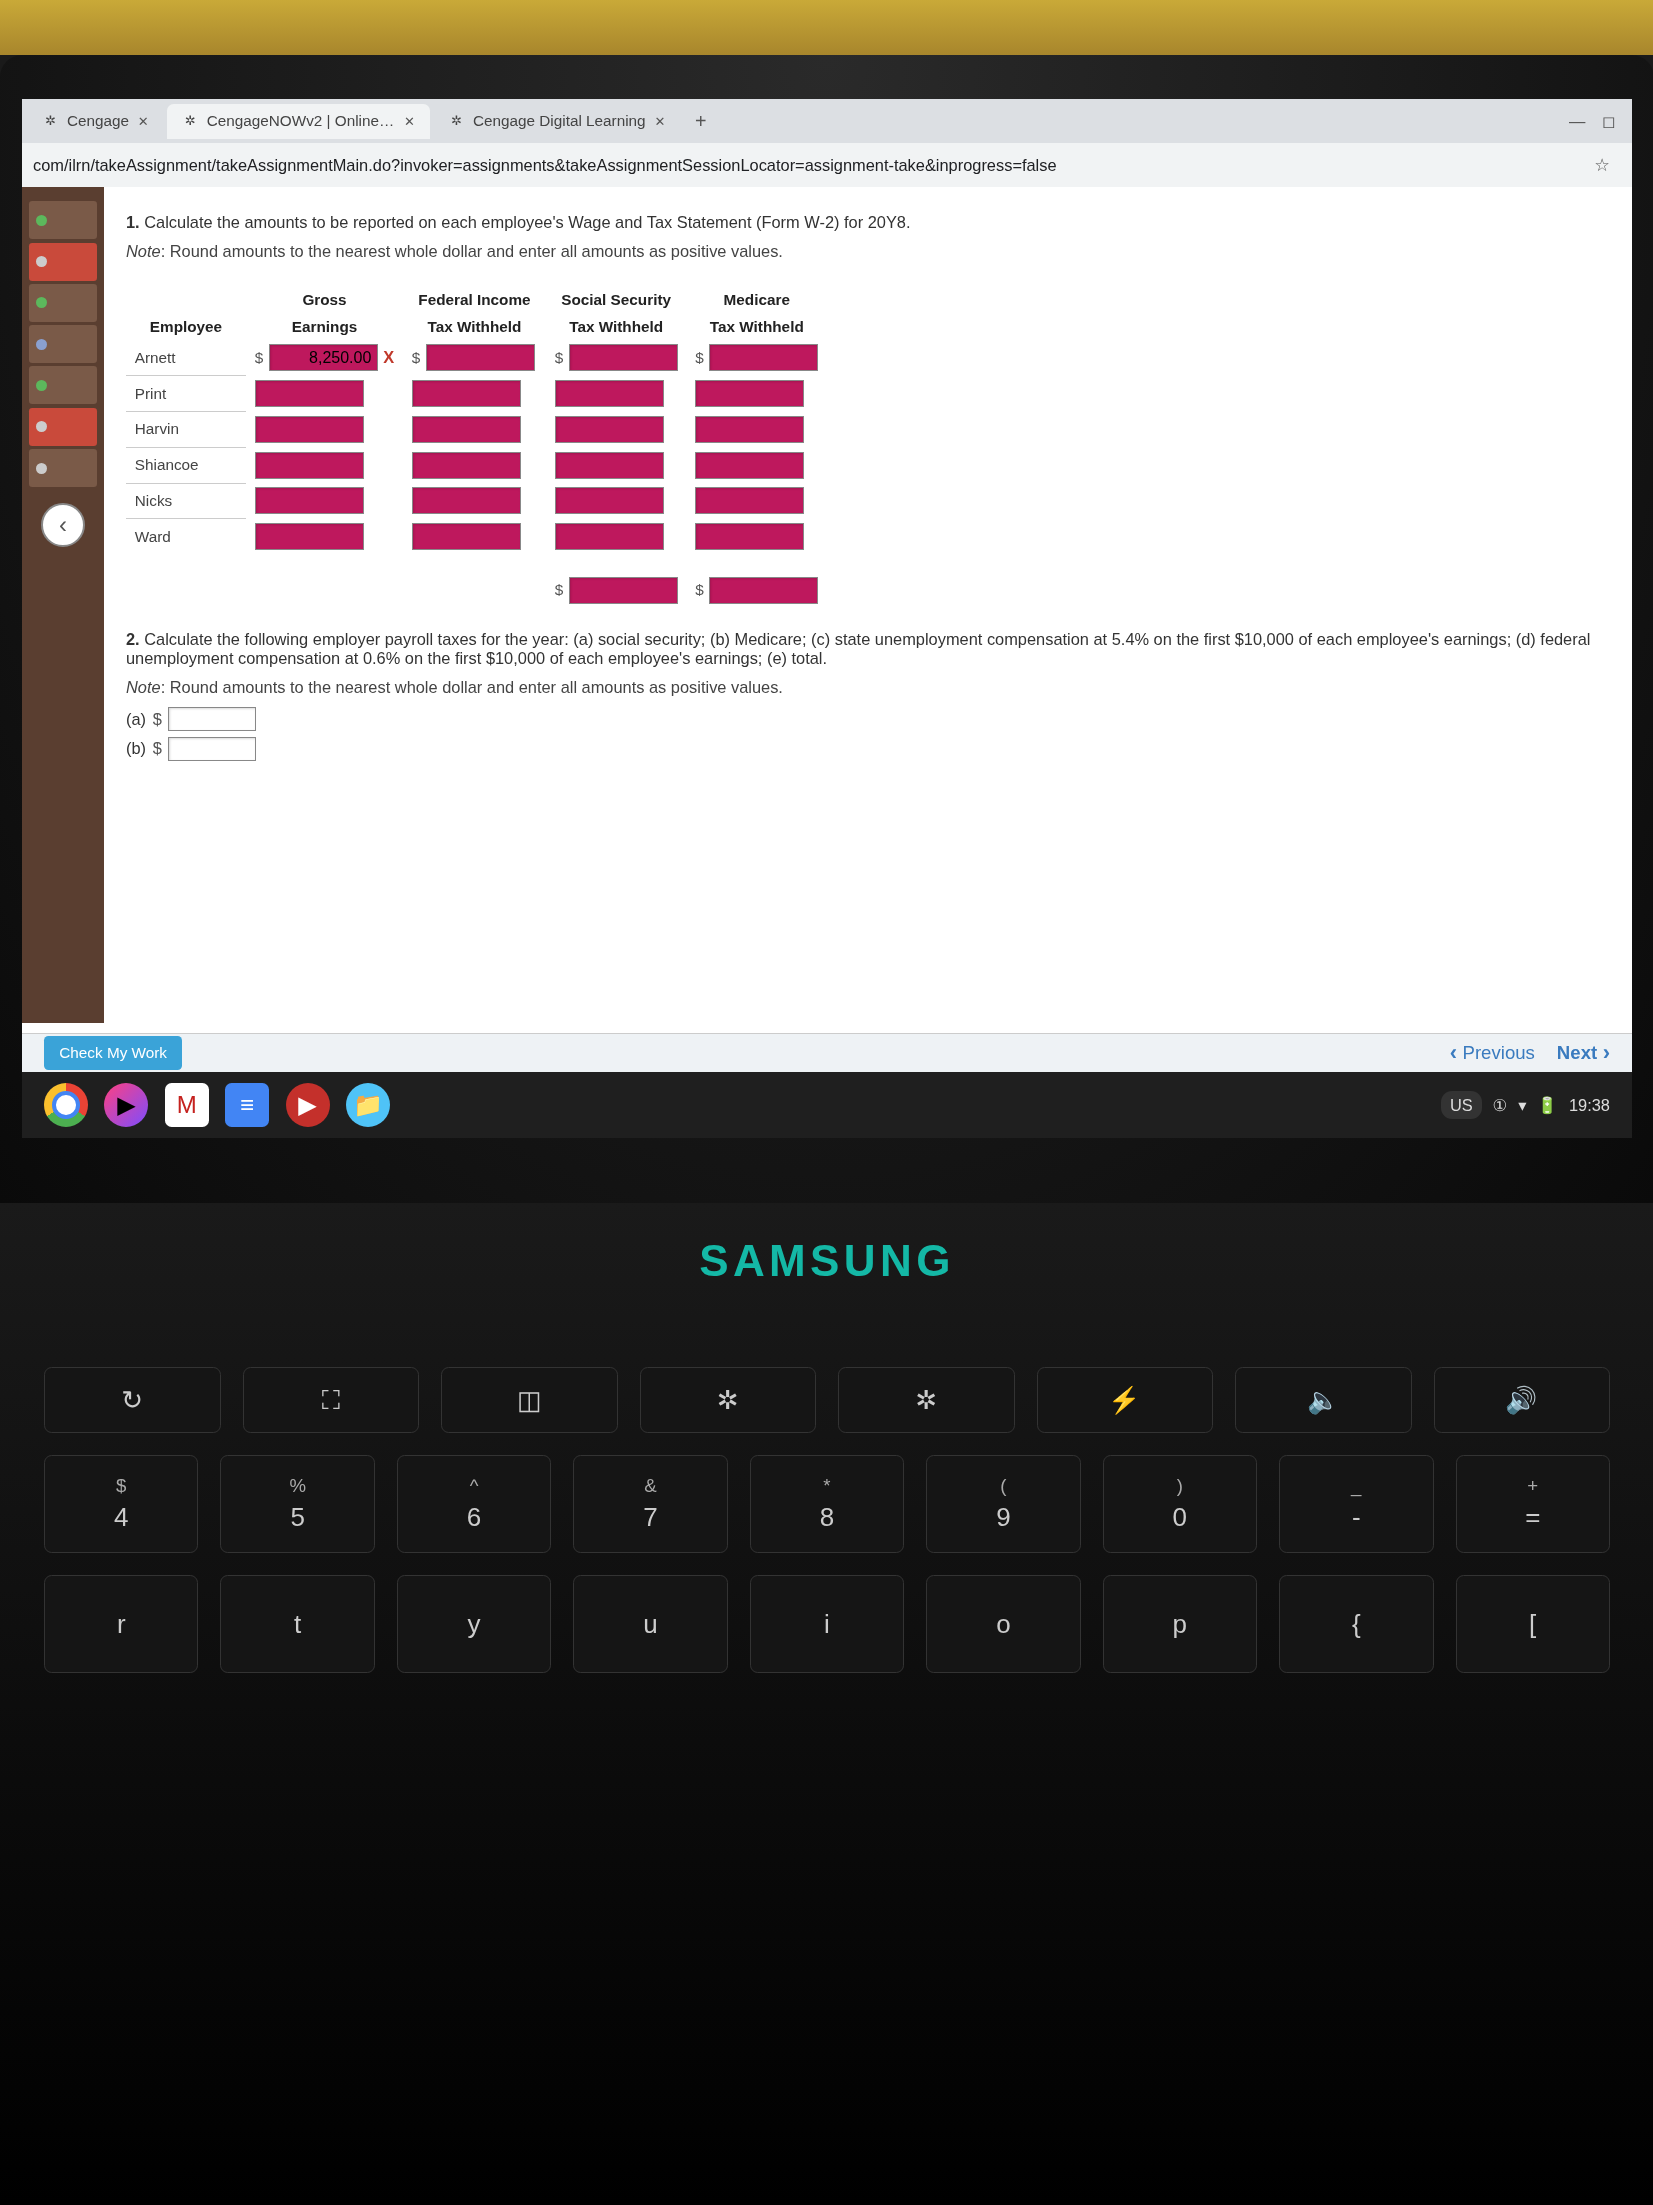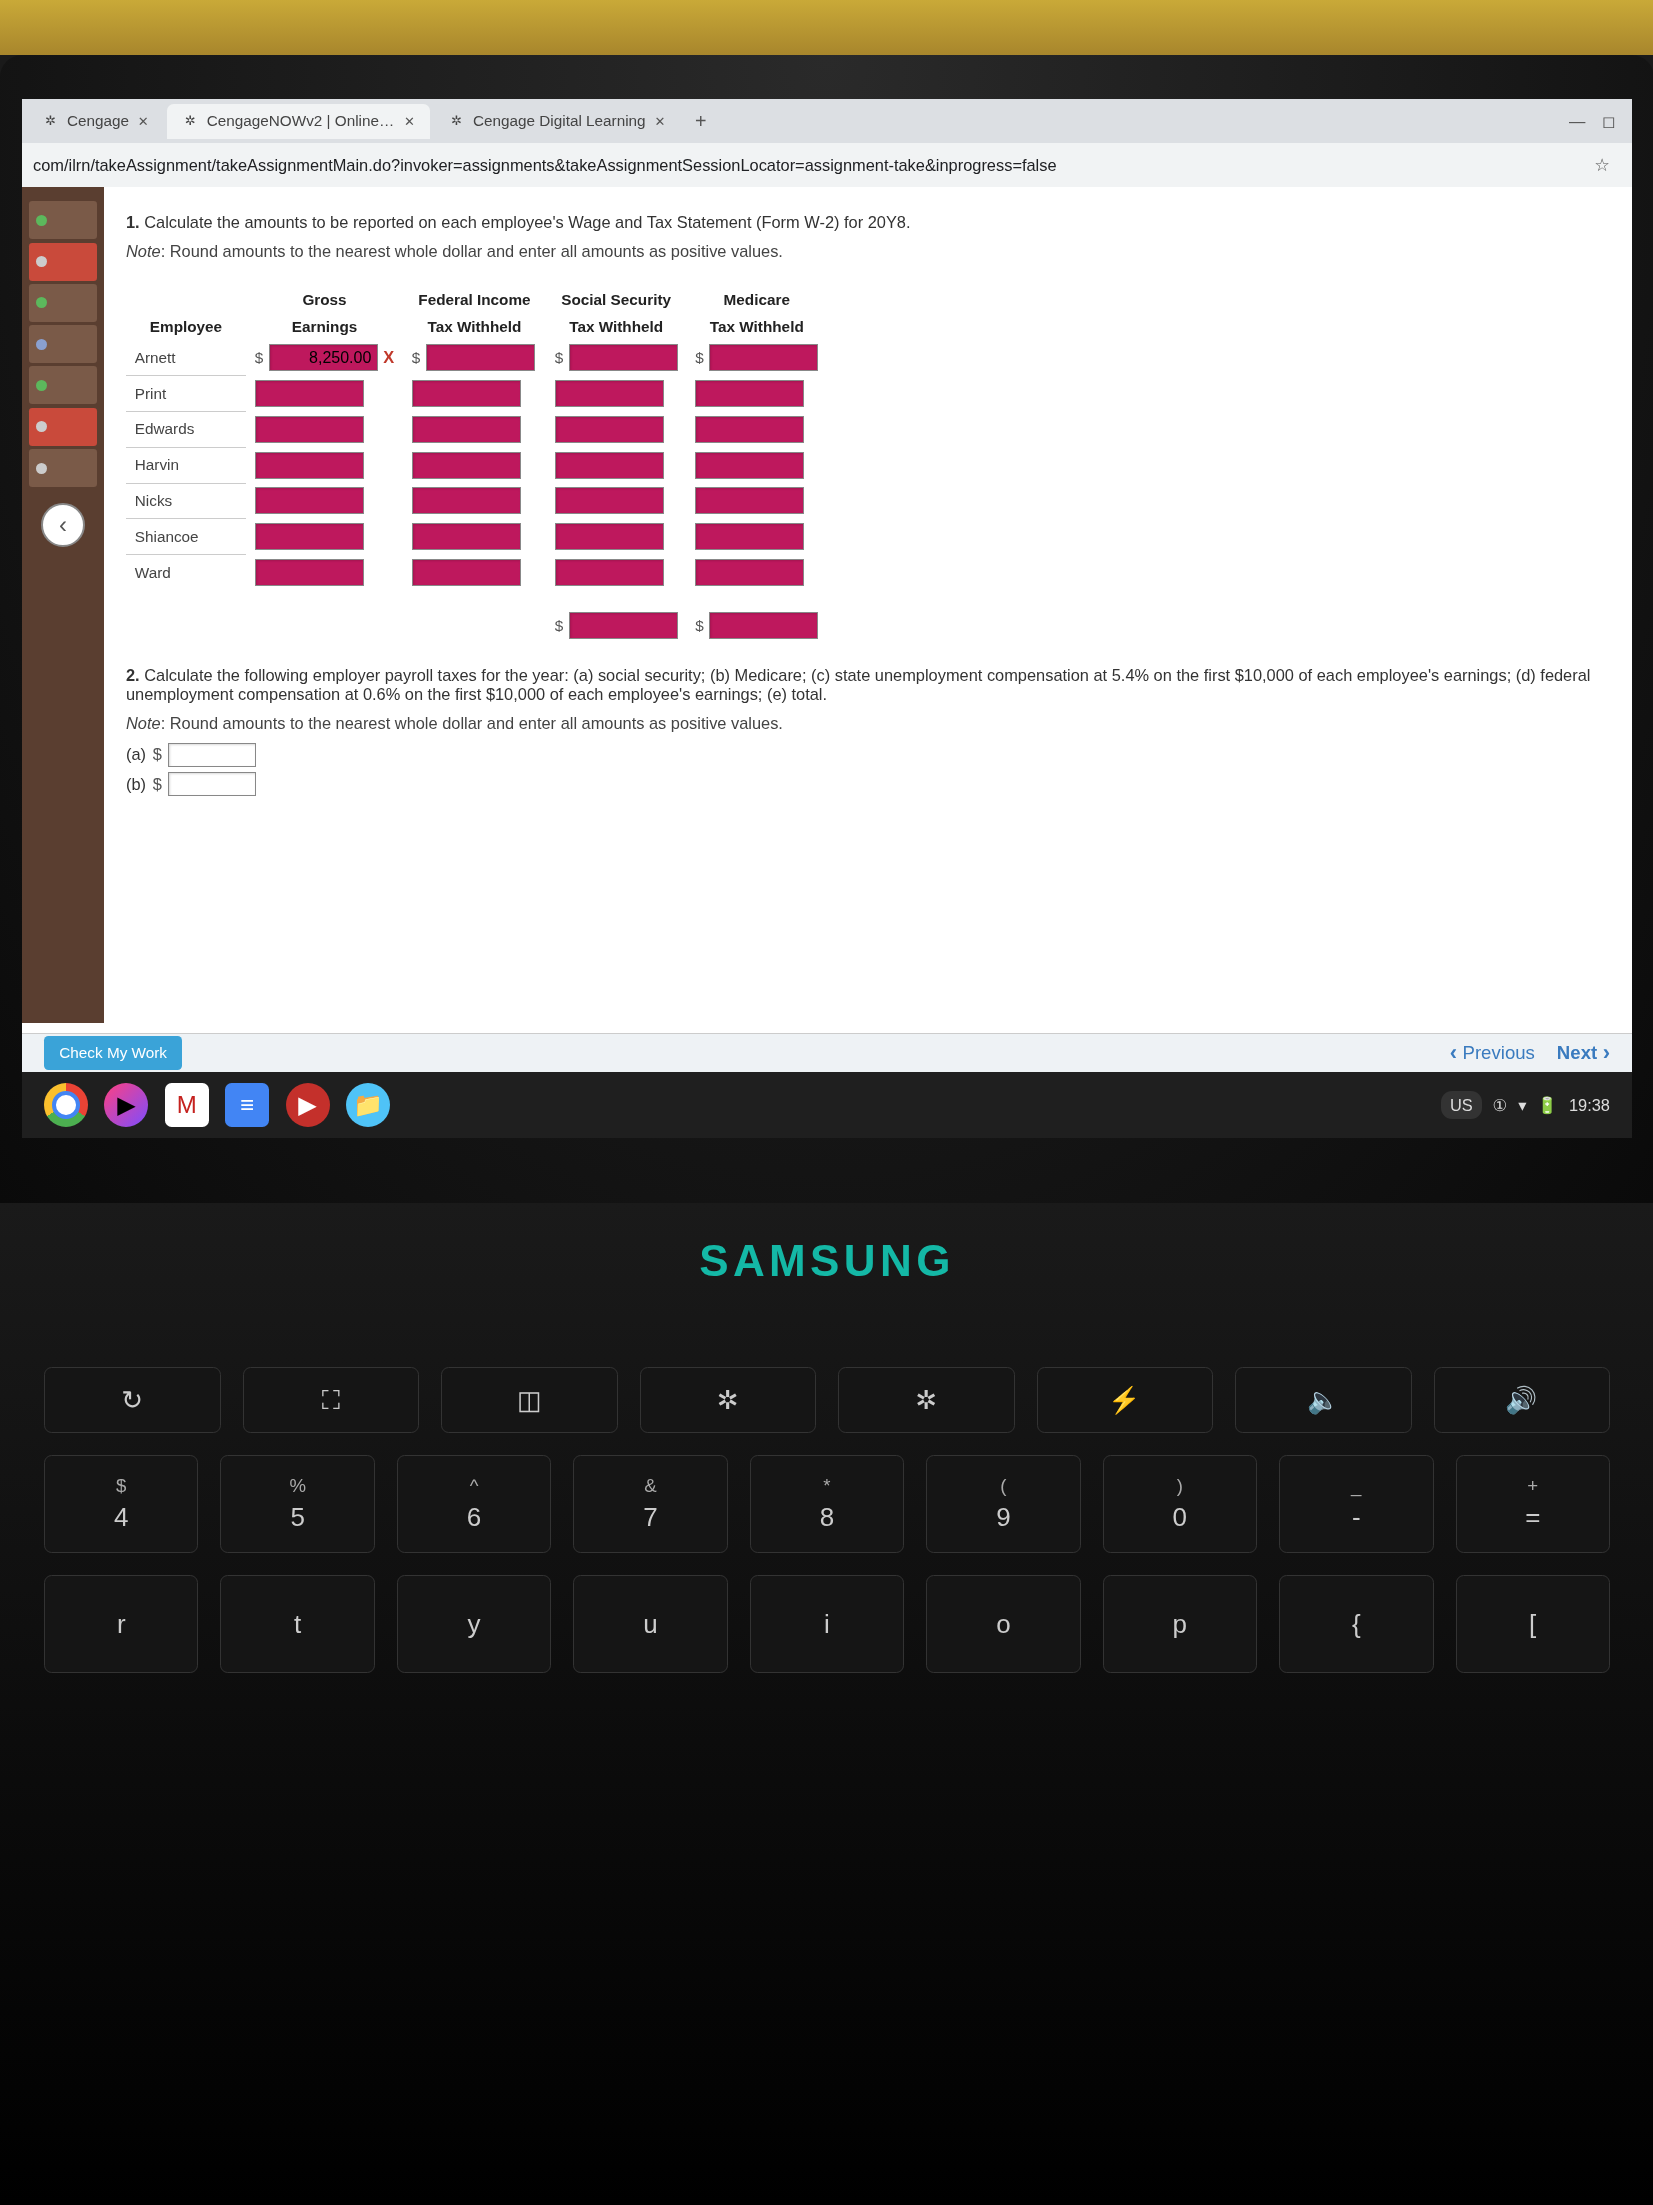--- a/index.html
+++ b/index.html
@@ -361,21 +361,21 @@
                     <input class="amount" style="">
                   </div>
                 </td>
                 <td>
                   <div class="amount-wrap">
                     <input class="amount" style="">
                   </div>
                 </td>
               </tr>
               <tr>
-                <td class="emp">Edwards</td>
+                <td class="emp">Harvin</td>
                 <td>
                   <div class="amount-wrap">
                     <input class="amount" style="">
                   </div>
                 </td>
                 <td>
                   <div class="amount-wrap">
                     <input class="amount" style="">
                   </div>
                 </td>
@@ -384,21 +384,21 @@
                     <input class="amount" style="">
                   </div>
                 </td>
                 <td>
                   <div class="amount-wrap">
                     <input class="amount" style="">
                   </div>
                 </td>
               </tr>
               <tr>
-                <td class="emp">Harvin</td>
+                <td class="emp">Shiancoe</td>
                 <td>
                   <div class="amount-wrap">
                     <input class="amount" style="">
                   </div>
                 </td>
                 <td>
                   <div class="amount-wrap">
                     <input class="amount" style="">
                   </div>
                 </td>
@@ -408,43 +408,20 @@
                   </div>
                 </td>
                 <td>
                   <div class="amount-wrap">
                     <input class="amount" style="">
                   </div>
                 </td>
               </tr>
               <tr>
                 <td class="emp">Nicks</td>
-                <td>
-                  <div class="amount-wrap">
-                    <input class="amount" style="">
-                  </div>
-                </td>
-                <td>
-                  <div class="amount-wrap">
-                    <input class="amount" style="">
-                  </div>
-                </td>
-                <td>
-                  <div class="amount-wrap">
-                    <input class="amount" style="">
-                  </div>
-                </td>
-                <td>
-                  <div class="amount-wrap">
-                    <input class="amount" style="">
-                  </div>
-                </td>
-              </tr>
-              <tr>
-                <td class="emp">Shiancoe</td>
                 <td>
                   <div class="amount-wrap">
                     <input class="amount" style="">
                   </div>
                 </td>
                 <td>
                   <div class="amount-wrap">
                     <input class="amount" style="">
                   </div>
                 </td>

